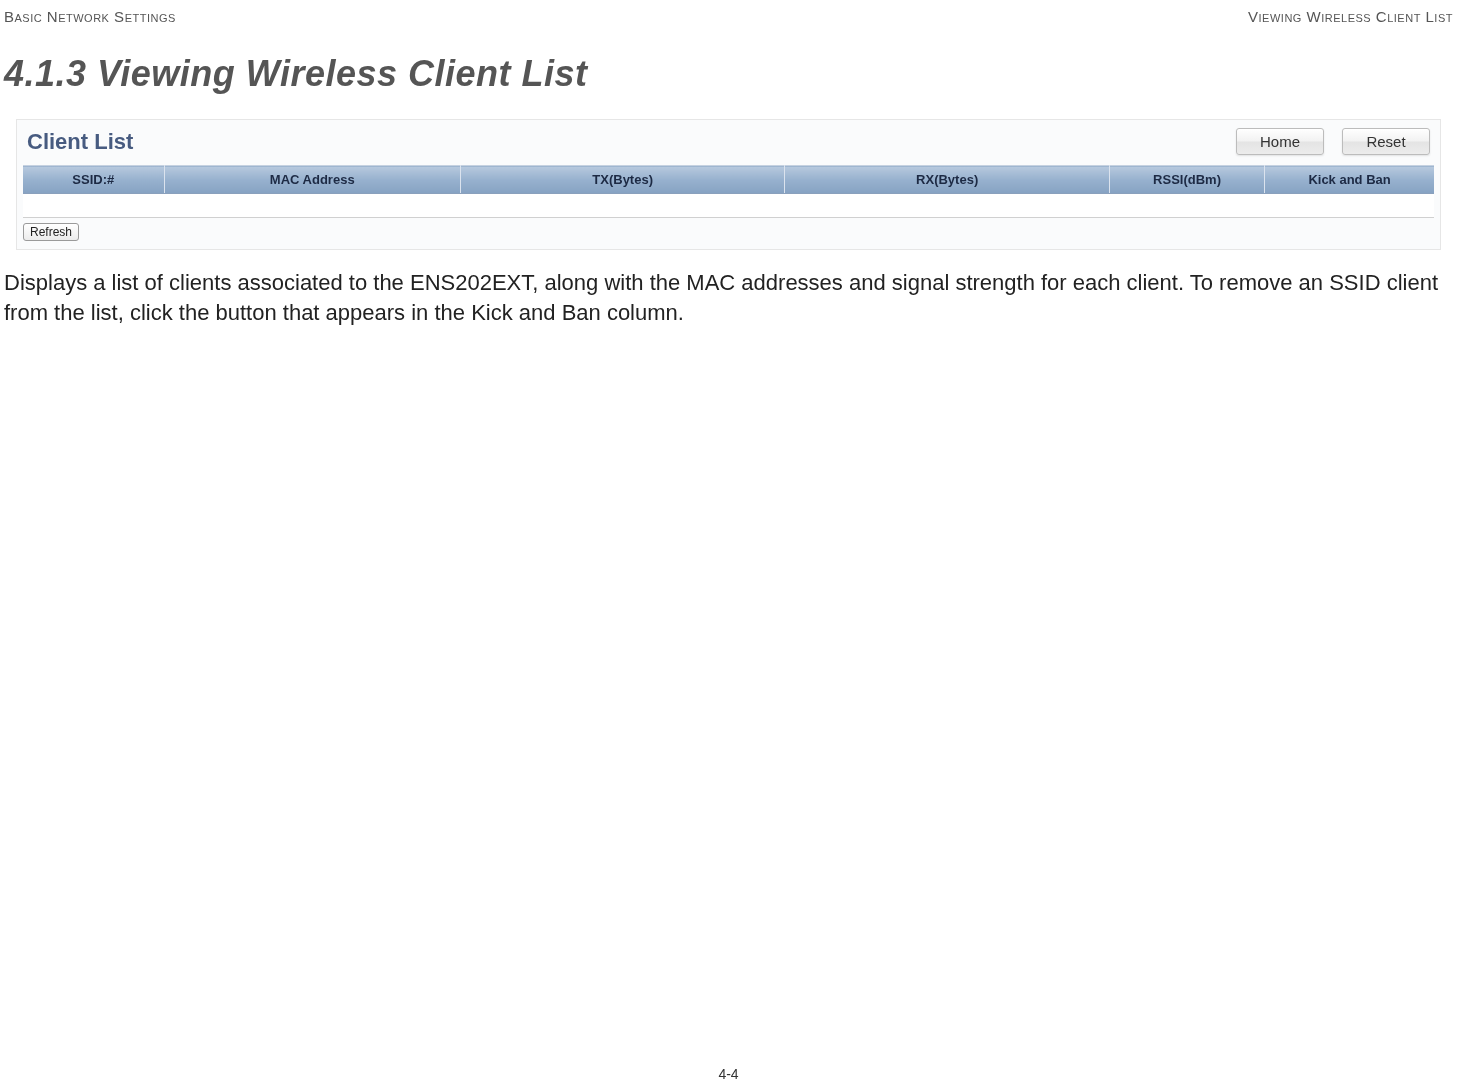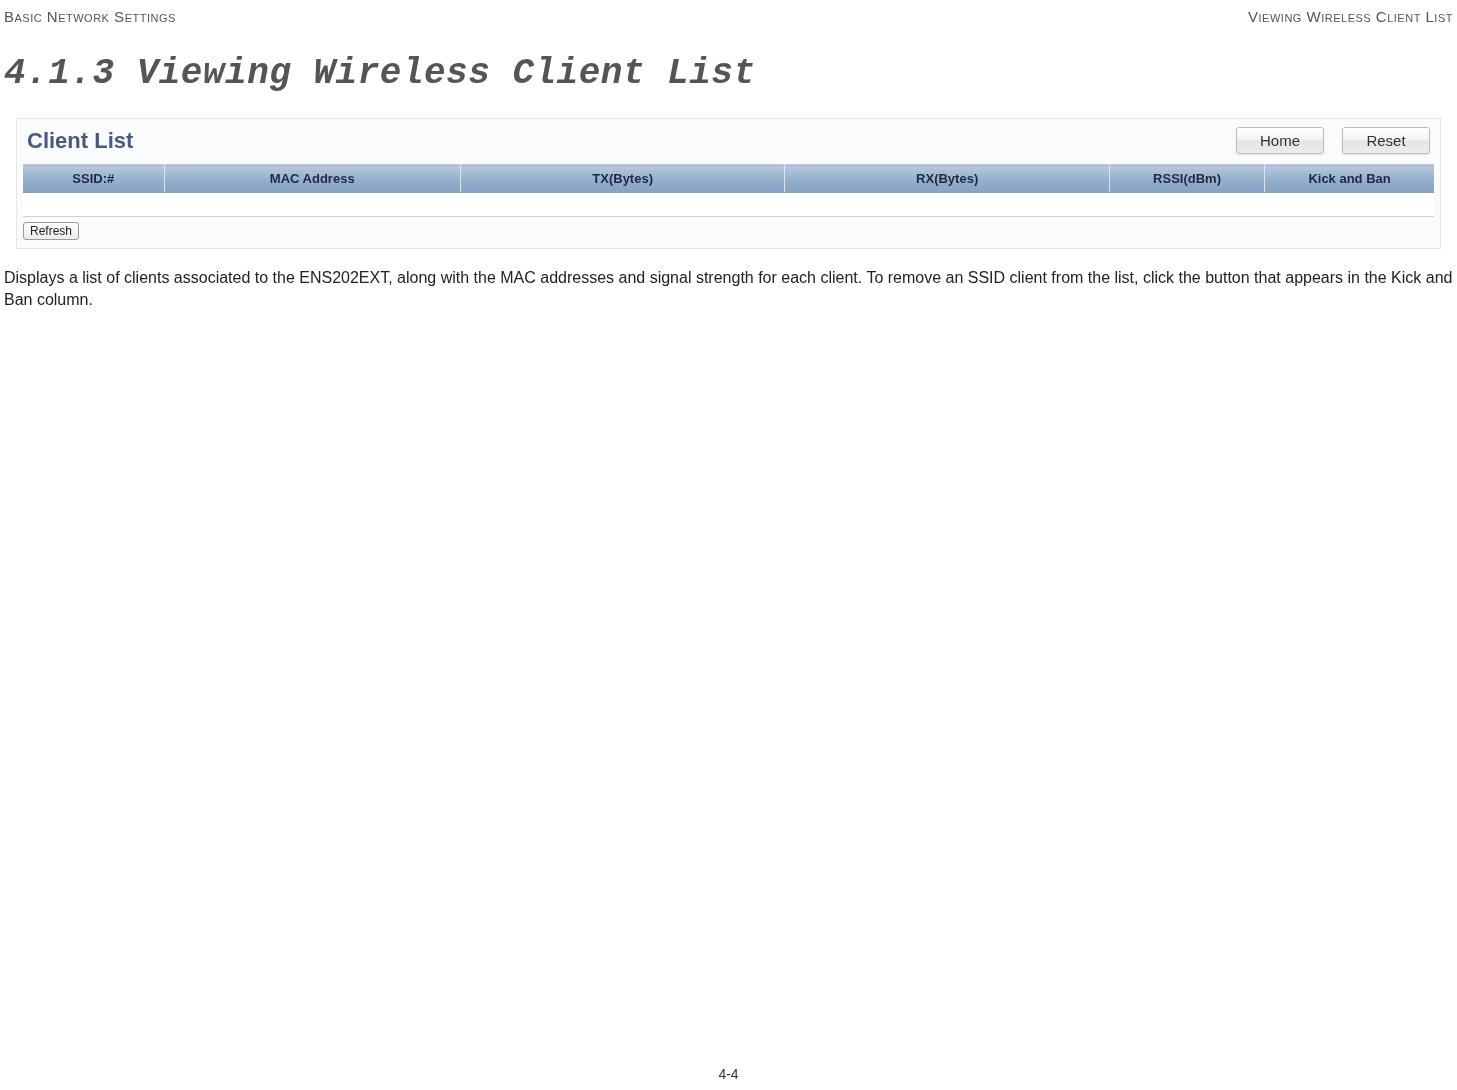--- a/index.html
+++ b/index.html
@@ -18,21 +18,21 @@
     .page-header {
       display: flex;
       justify-content: space-between;
       padding: 8px 4px 2px 4px;
       font-variant: small-caps;
       font-size: 15px;
       color: #555555;
       letter-spacing: 0.5px;
     }
     .section-heading {
-      font-family: Liberation Mono, monospace;
+      font-family: Liberation Sans, sans-serif;
       font-weight: bold;
       font-style: italic;
       color: #555555;
       font-size: 36px;
       padding: 26px 12px 24px 4px;
       letter-spacing: 0.5px;
     }
     .panel {
       margin: 0 16px 18px 16px;
       border: 1px solid #e6e6e6;
@@ -113,21 +113,21 @@
       font-family: Arial, sans-serif;
       font-size: 12px;
       color: #222;
       background: linear-gradient(to bottom, #ffffff, #ececec);
       border: 1px solid #9a9a9a;
       border-radius: 3px;
       padding: 1px 6px;
     }
     .body-text {
       font-family: Arial, Helvetica, sans-serif;
-      font-size: 16px;
+      font-size: 22px;
       color: #222222;
       line-height: 1.35;
       padding: 0 4px;
     }
     .body-text p {
       margin-bottom: 10px;
     }
     .mono {
       font-family: "Courier New", Courier, monospace;
     }

